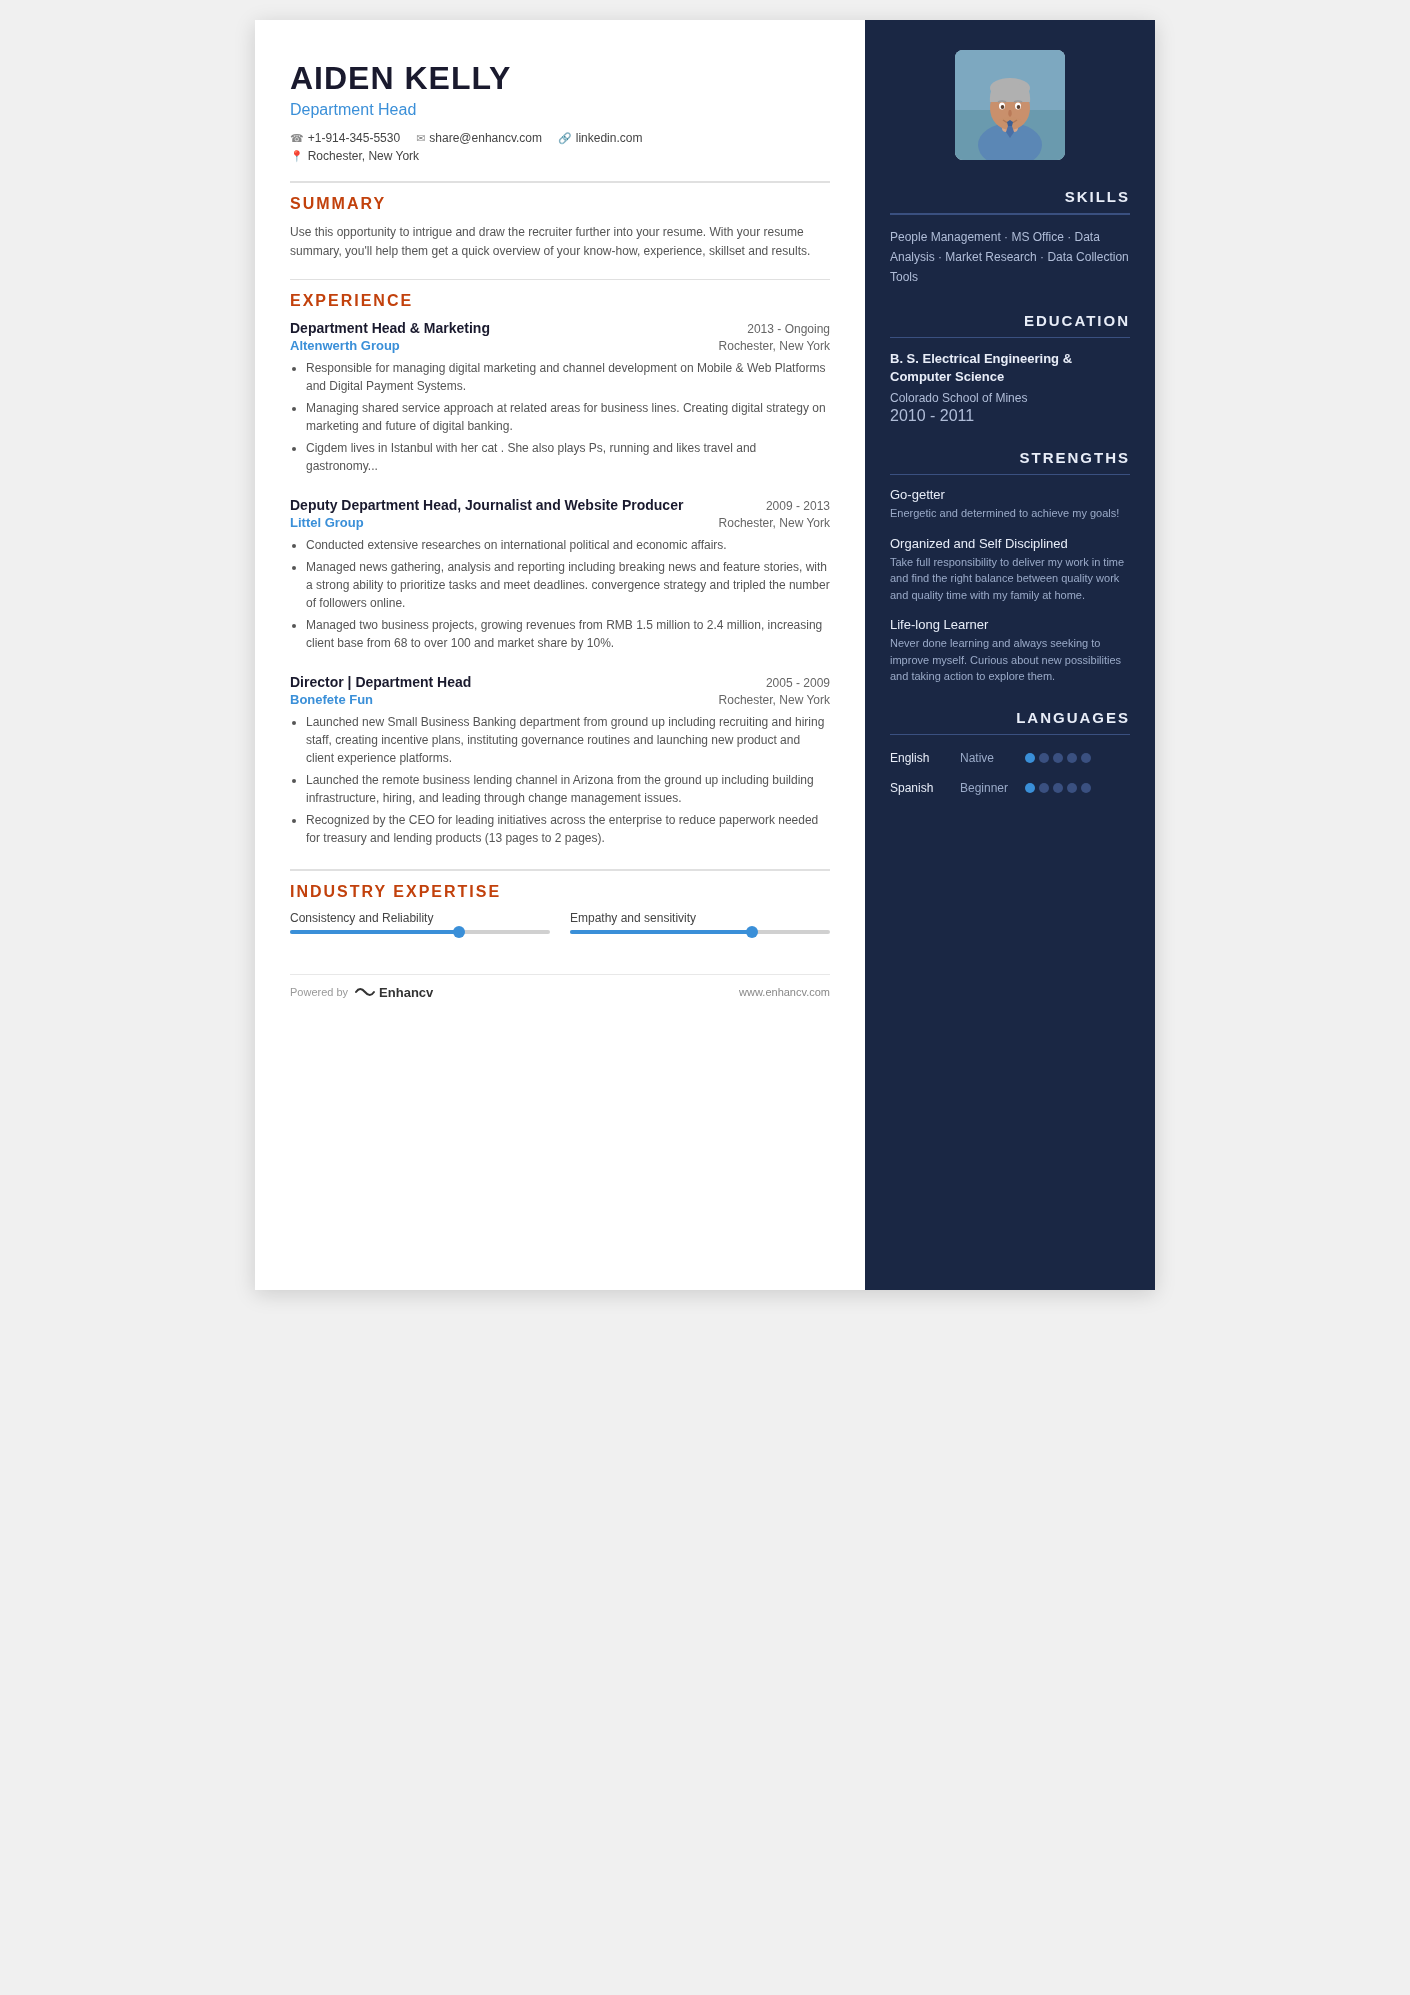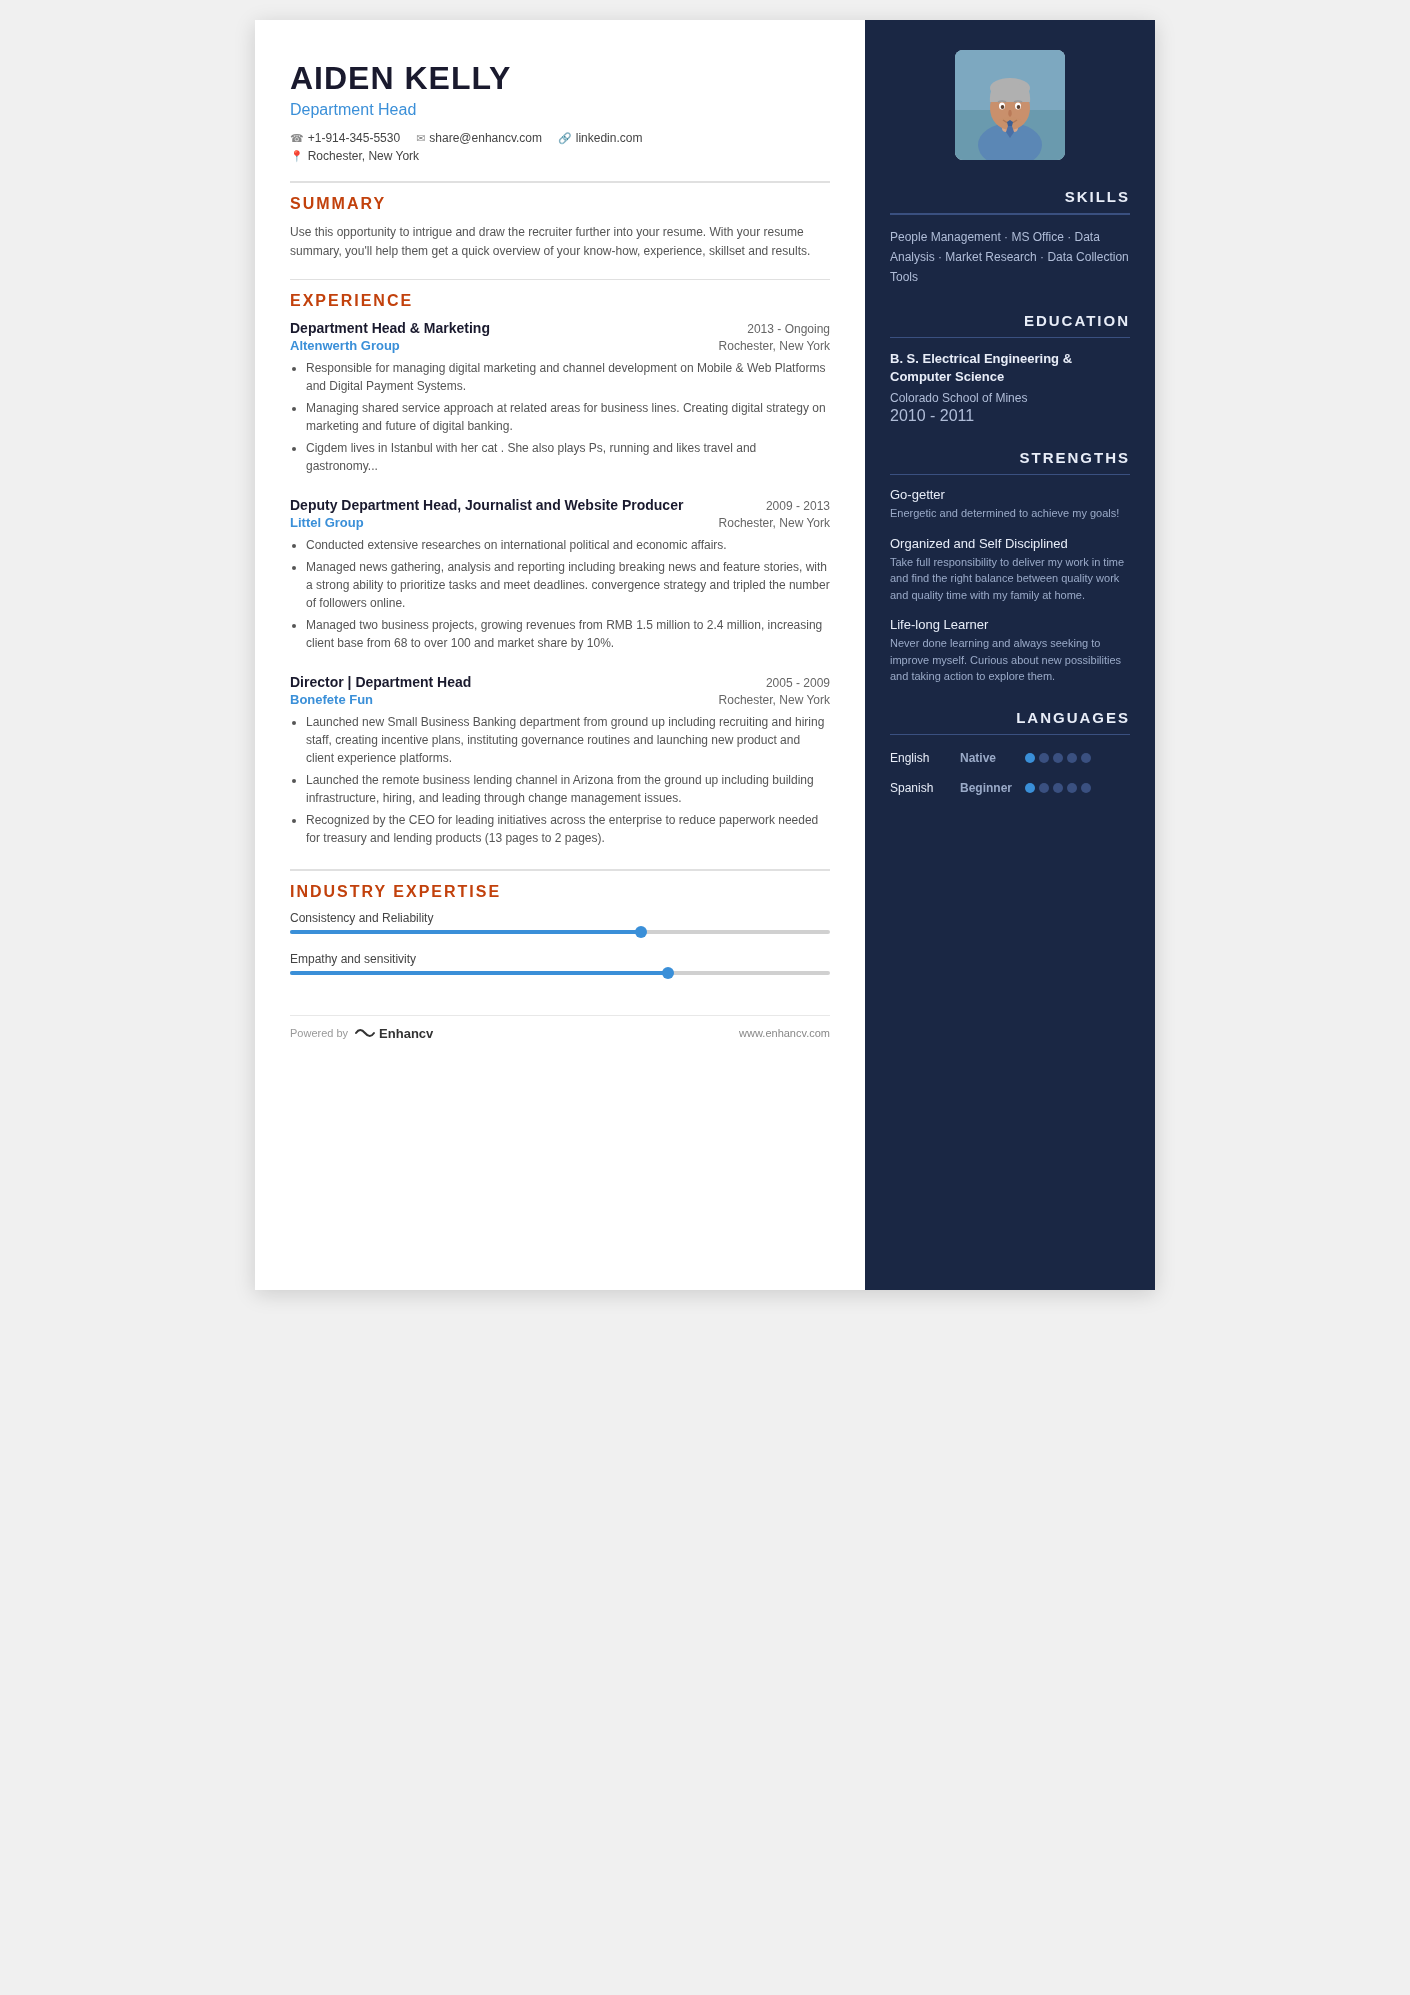--- a/index.html
+++ b/index.html
@@ -115,21 +115,21 @@
     }
     .exp-bullets li {
       font-size: 12px;
       color: #555;
       line-height: 1.5;
       margin-bottom: 4px;
     }
     
     .expertise-grid {
       display: grid;
-      grid-template-columns: 1fr;
+      grid-template-columns: 1fr 1fr;
       gap: 18px 20px;
     }
     .expertise-item {}
     .expertise-label {
       font-size: 12px;
       color: #444;
       margin-bottom: 5px;
     }
     .progress-bar-bg {
       height: 4px;
@@ -241,21 +241,20 @@
     }
     .lang-name {
       font-size: 12px;
       color: #e8edf8;
       width: 70px;
     }
     .lang-level {
       font-size: 12px;
       color: #9aaac8;
       width: 65px;
-      font-weight: bold;
     }
     .lang-dots {
       display: flex;
       gap: 4px;
     }
     .dot {
       width: 10px;
       height: 10px;
       border-radius: 50%;
     }

